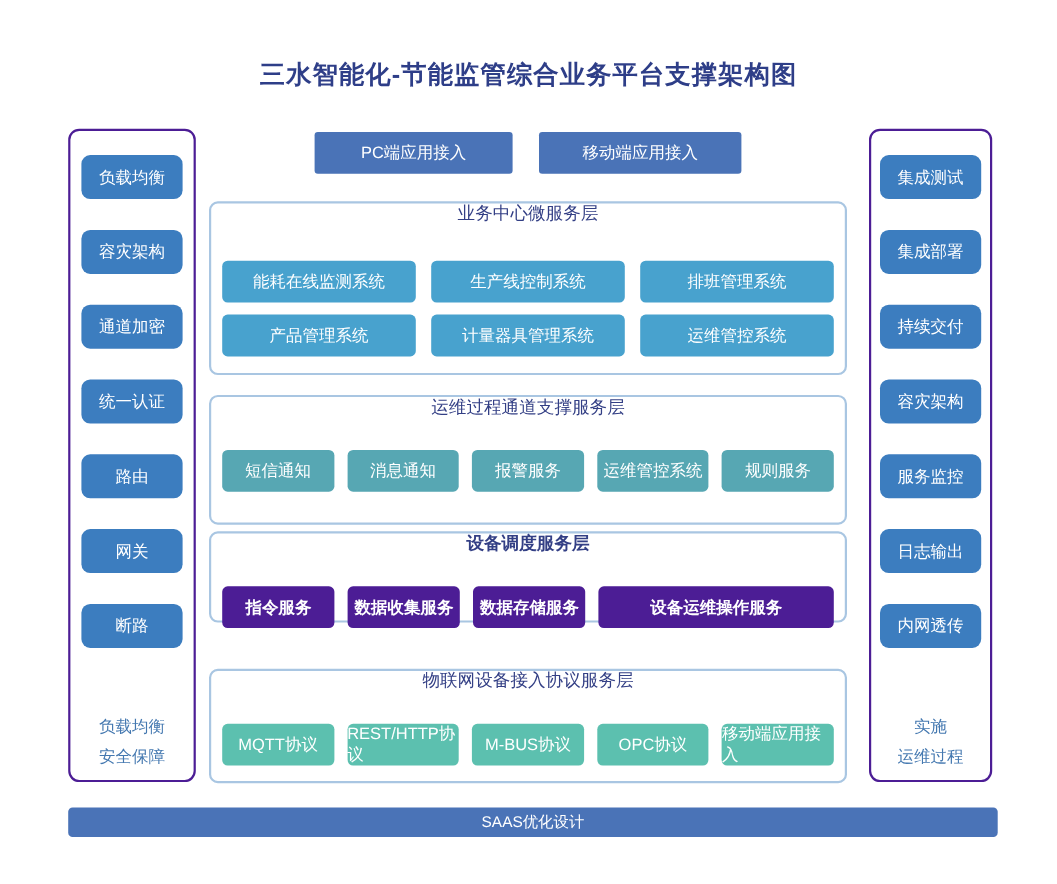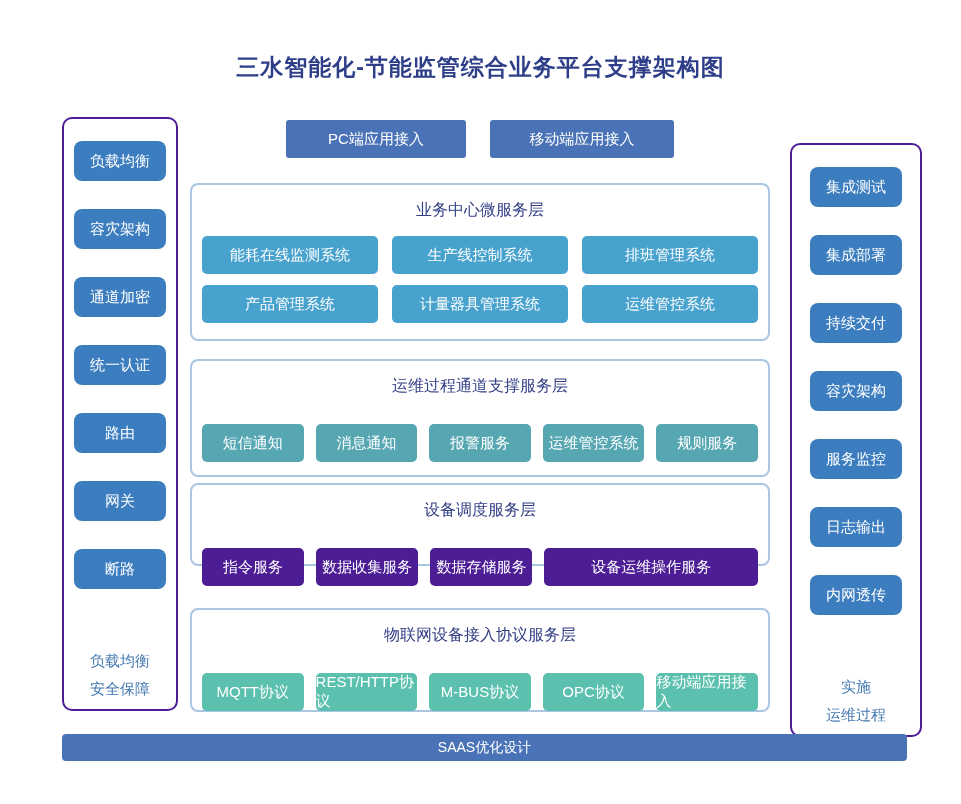--- a/index.html
+++ b/index.html
@@ -11,21 +11,21 @@
     position:absolute; top:52px; left:0; width:100%; text-align:center;
     font-size:23px; font-weight:bold; color:#2e3e88; letter-spacing:1px;
   }
   
   .side-panel {
     position:absolute; top:117px; height:594px; box-sizing:border-box;
     border:2px solid #4c1d95; border-radius:10px;
     display:flex; flex-direction:column; align-items:center; padding-top:22px;
   }
   .side-panel.left  { left:62px;  width:116px; }
-  .side-panel.right { left:790px; width:132px;margin-top:26px; }
+  .side-panel.right { left:790px; width:112px; }
   .side-node {
     flex:none; width:92px; height:40px; margin-bottom:28px;
     background:#3c7dbf; border-radius:8px;
     color:#ffffff; font-size:15px;
     display:flex; align-items:center; justify-content:center;
   }
   .side-caption {
     margin-top:30px; color:#4478b0; font-size:15px;
     text-align:center; line-height:28px;
   }
@@ -41,29 +41,29 @@
   }
   .access-btn.pc     { width:180px; }
   .access-btn.mobile { width:184px; }
   
   .layer {
     position:absolute; left:190px; width:580px; box-sizing:border-box;
     border:2px solid #a9c6e2; border-radius:8px; background:#ffffff;
   }
   #layer1 { top:183px; height:158px; }
   #layer2 { top:359px; height:118px; }
-  #layer3 { top:483px; height:83px; }
+  #layer3 { top:483px; height:83px;font-weight:bold; }
   #layer4 { top:608px; height:104px; }
   .layer-title {
-    margin-top:15px; line-height:20px; text-align:center;
+    line-height:20px; text-align:center;
     font-size:16px; color:#333f85;
   }
   .layer-grid {
     display:grid; grid-template-columns:repeat(3,1fr);
-    gap:11px 14px; padding:0 10px; margin-top:16px;
+    gap:11px 14px; padding:0 10px; margin-top:32px;
   }
   .layer-row { display:flex; gap:12px; padding:0 10px; margin-top:28px; }
   .node {
     height:38px; border-radius:5px; color:#ffffff; font-size:15px;
     display:flex; align-items:center; justify-content:center;
   }
   .layer-row .node { flex:1 1 0; }
   .layer-row .node.wide { flex:2.09 1 0; }
   #layer1 .node { background:#48a2ce; }
   #layer2 .node { background:#57a7b3; }

